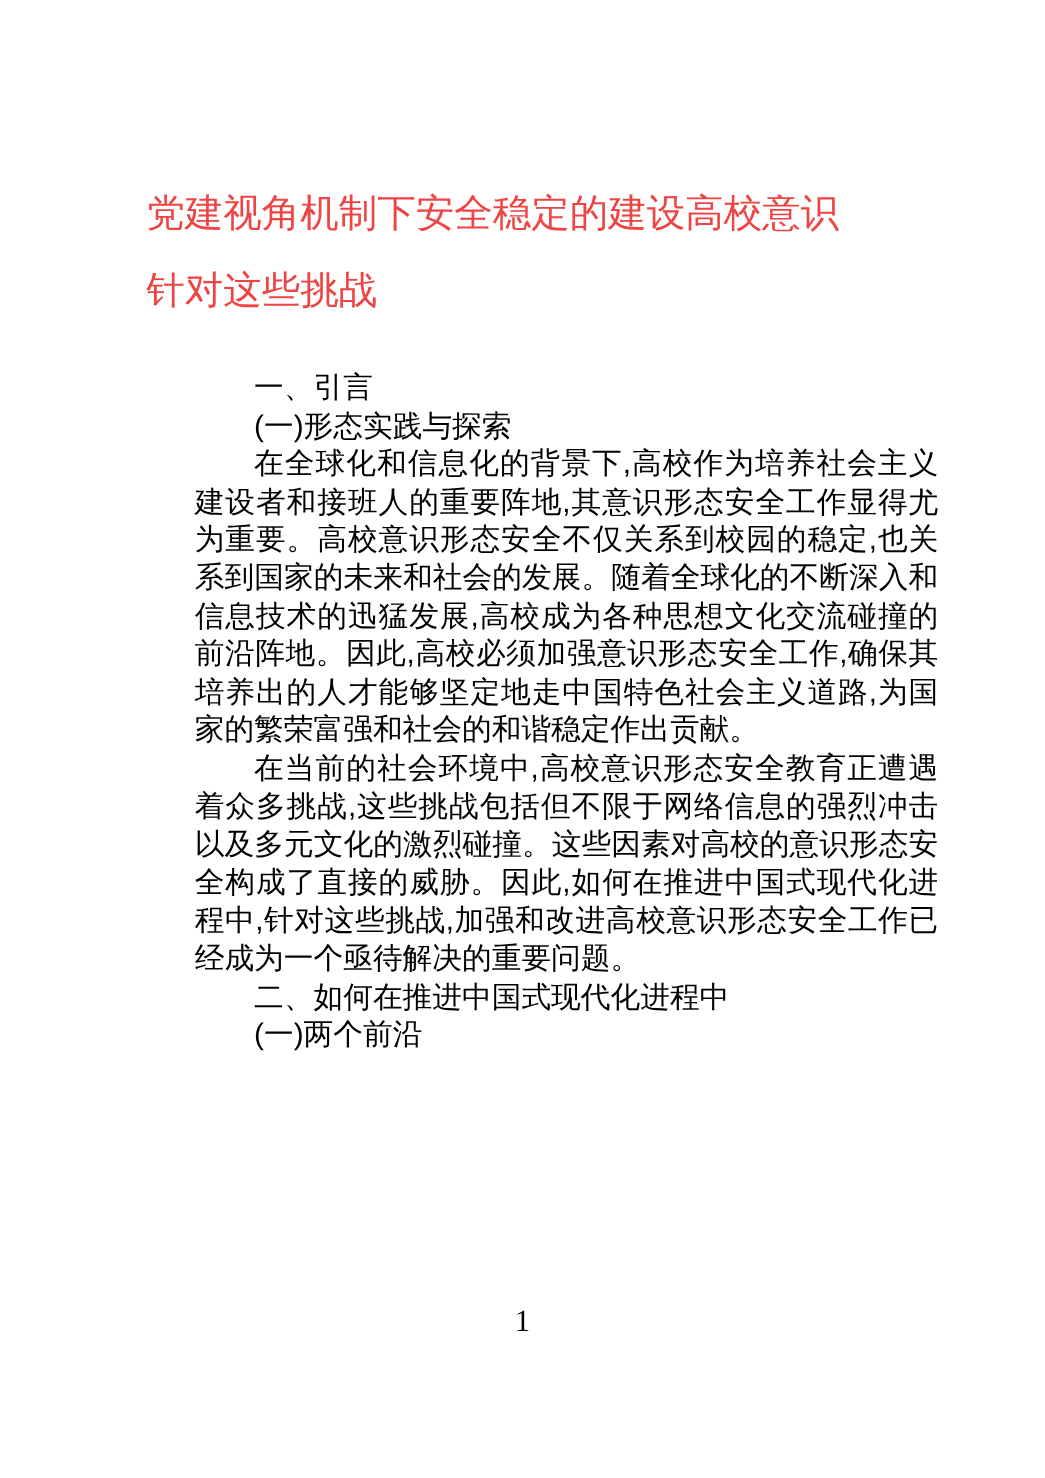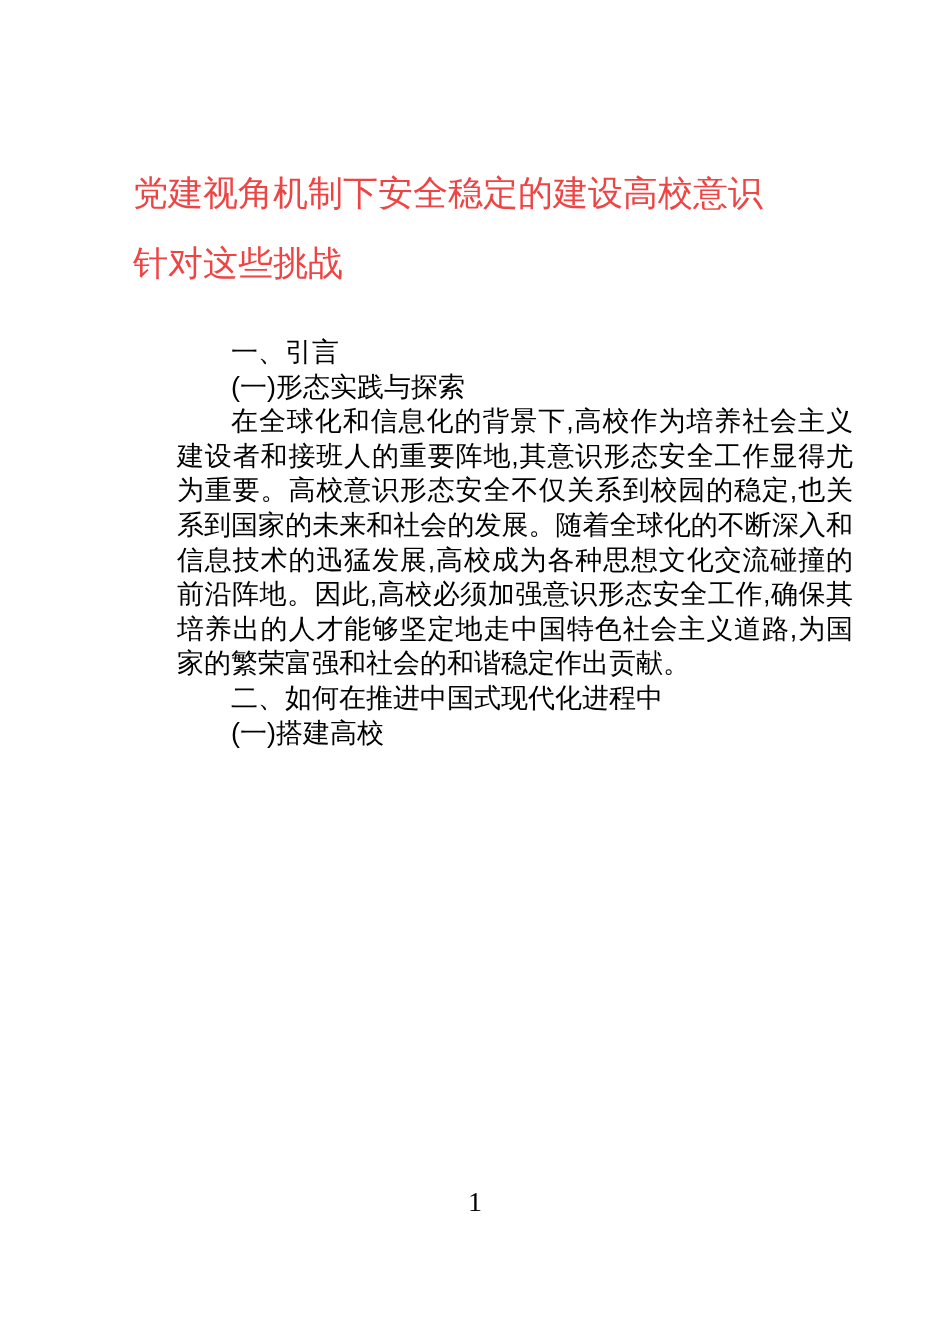--- a/index.html
+++ b/index.html
@@ -65,19 +65,20 @@
 
   <div class="doc-title">
     <div>党建视角机制下安全稳定的建设高校意识</div>
     <div>针对这些挑战</div>
   </div>
 
   <div class="doc-body">
     <p>一、引言</p>
     <p>(一)形态实践与探索</p>
     <p>在全球化和信息化的背景下,高校作为培养社会主义建设者和接班人的重要阵地,其意识形态安全工作显得尤为重要。高校意识形态安全不仅关系到校园的稳定,也关系到国家的未来和社会的发展。随着全球化的不断深入和信息技术的迅猛发展,高校成为各种思想文化交流碰撞的前沿阵地。因此,高校必须加强意识形态安全工作,确保其培养出的人才能够坚定地走中国特色社会主义道路,为国家的繁荣富强和社会的和谐稳定作出贡献。</p>
+    <p>在当前的社会环境中,高校意识形态安全教育正遭遇着众多挑战,这些挑战包括但不限于网络信息的强烈冲击以及多元文化的激烈碰撞。这些因素对高校的意识形态安全构成了直接的威胁。因此,如何在推进中国式现代化进程中,针对这些挑战,加强和改进高校意识形态安全工作已经成为一个亟待解决的重要问题。</p>
     <p>二、如何在推进中国式现代化进程中</p>
-    <p>(一)搭建高校</p>
+    <p>(一)两个前沿</p>
   </div>
 
   <div class="page-number">1</div>
 
 </div>
 
 </body></html>

